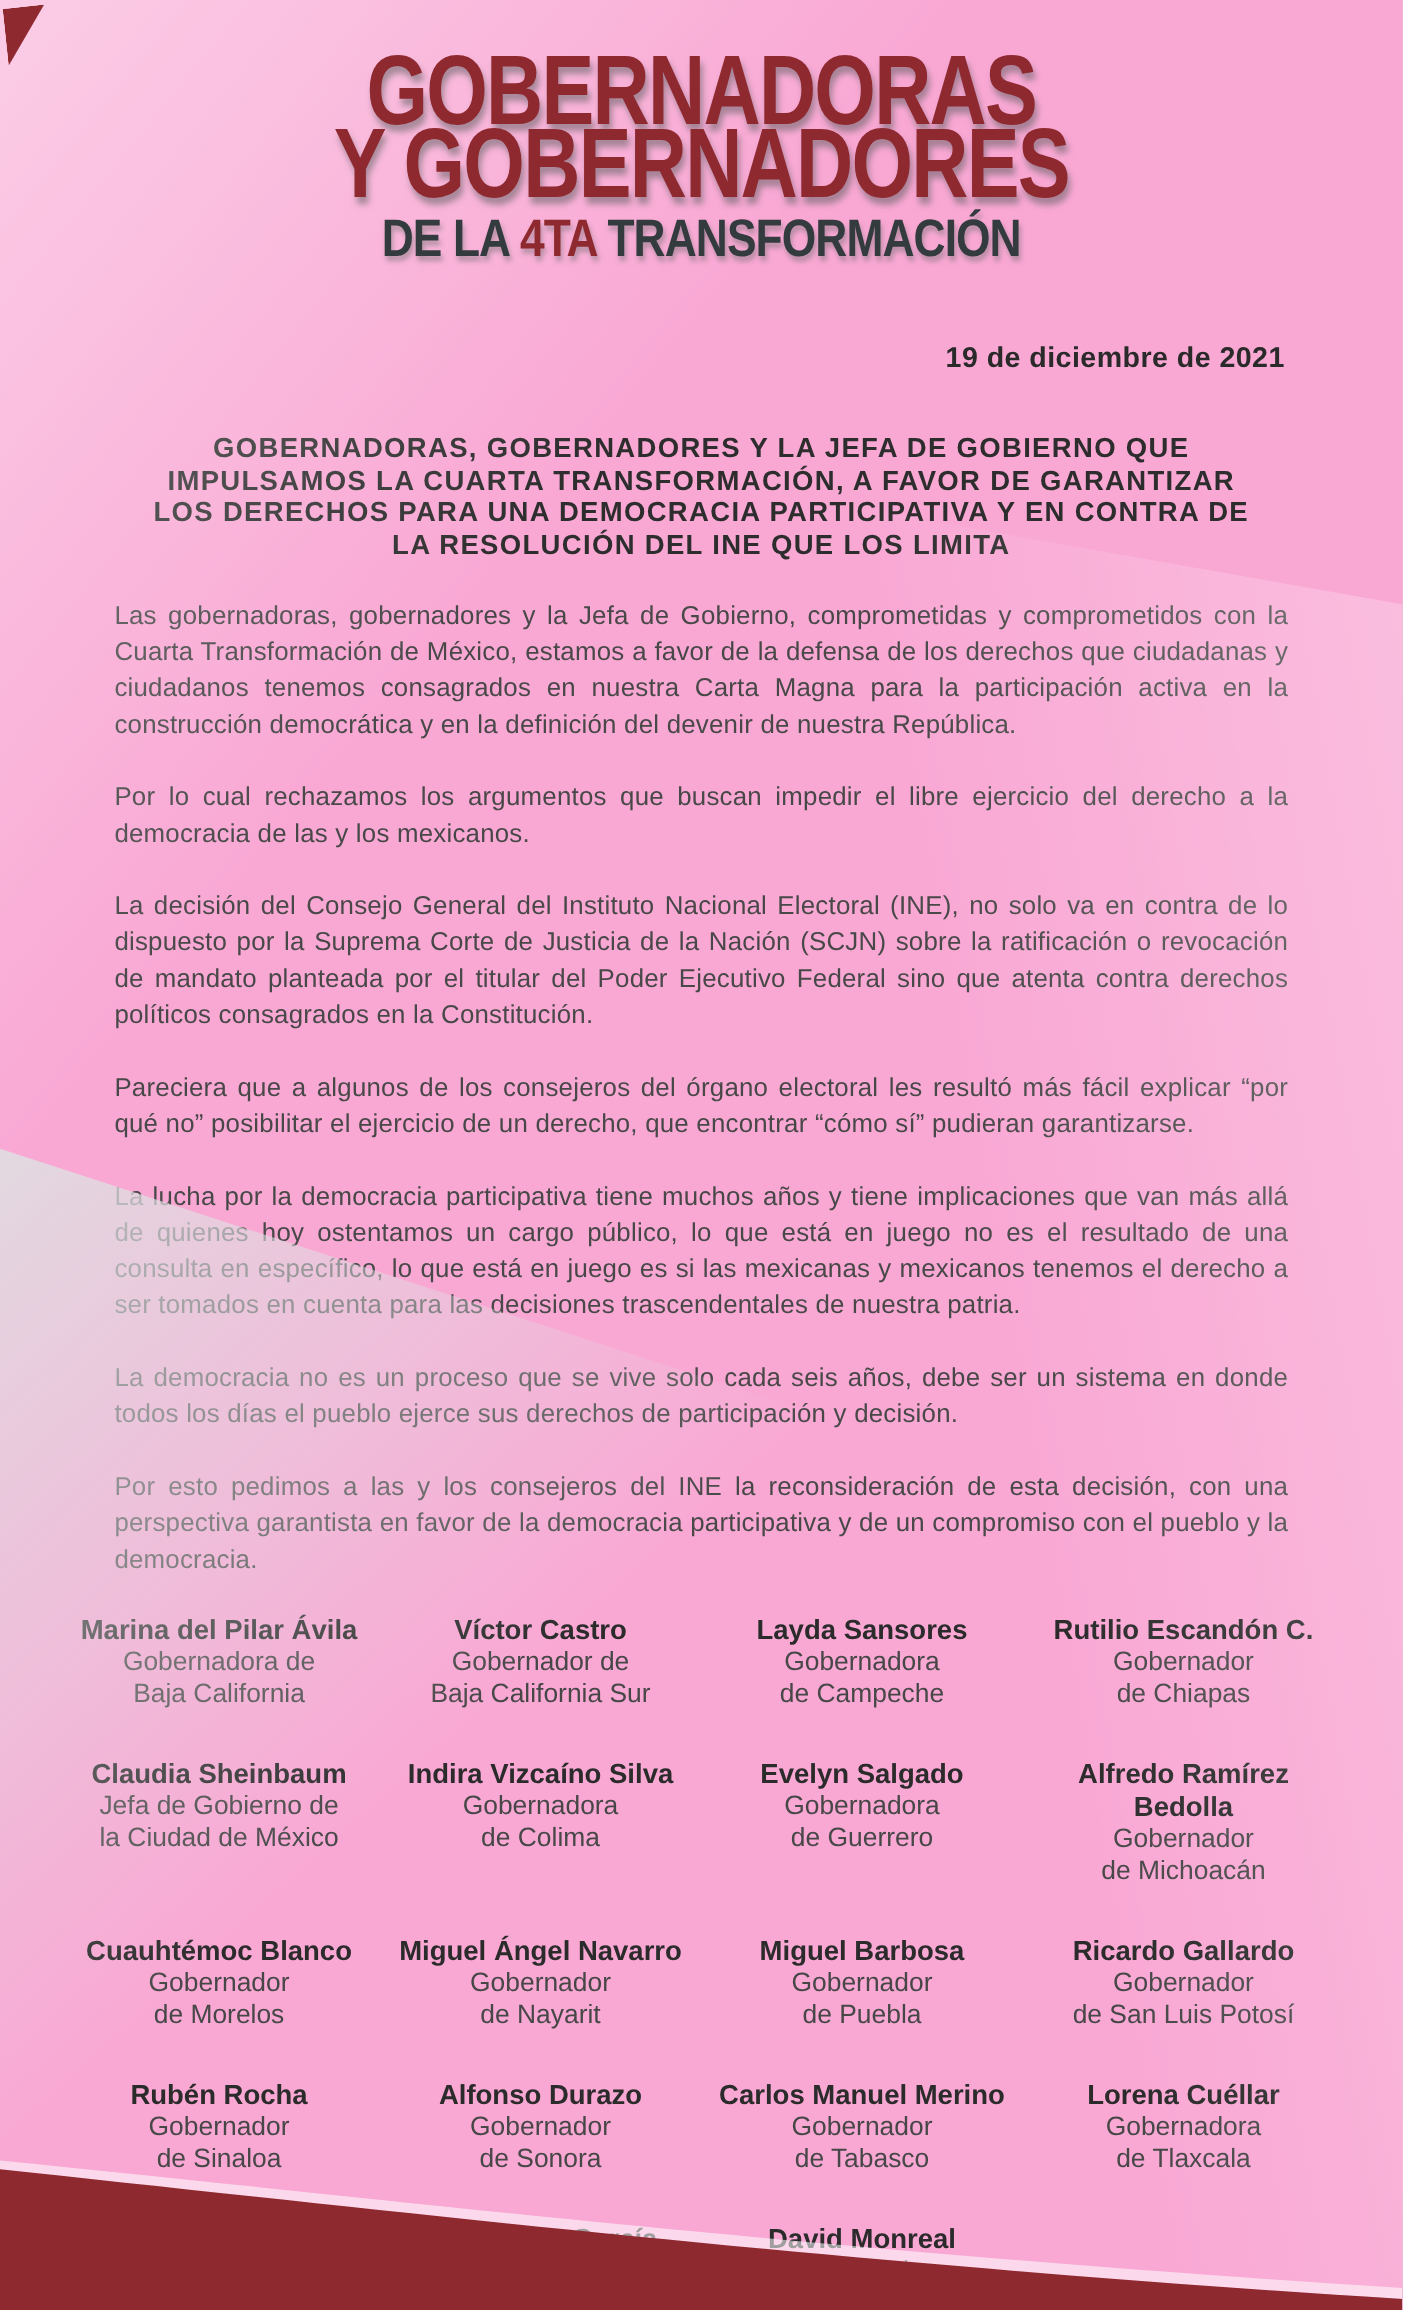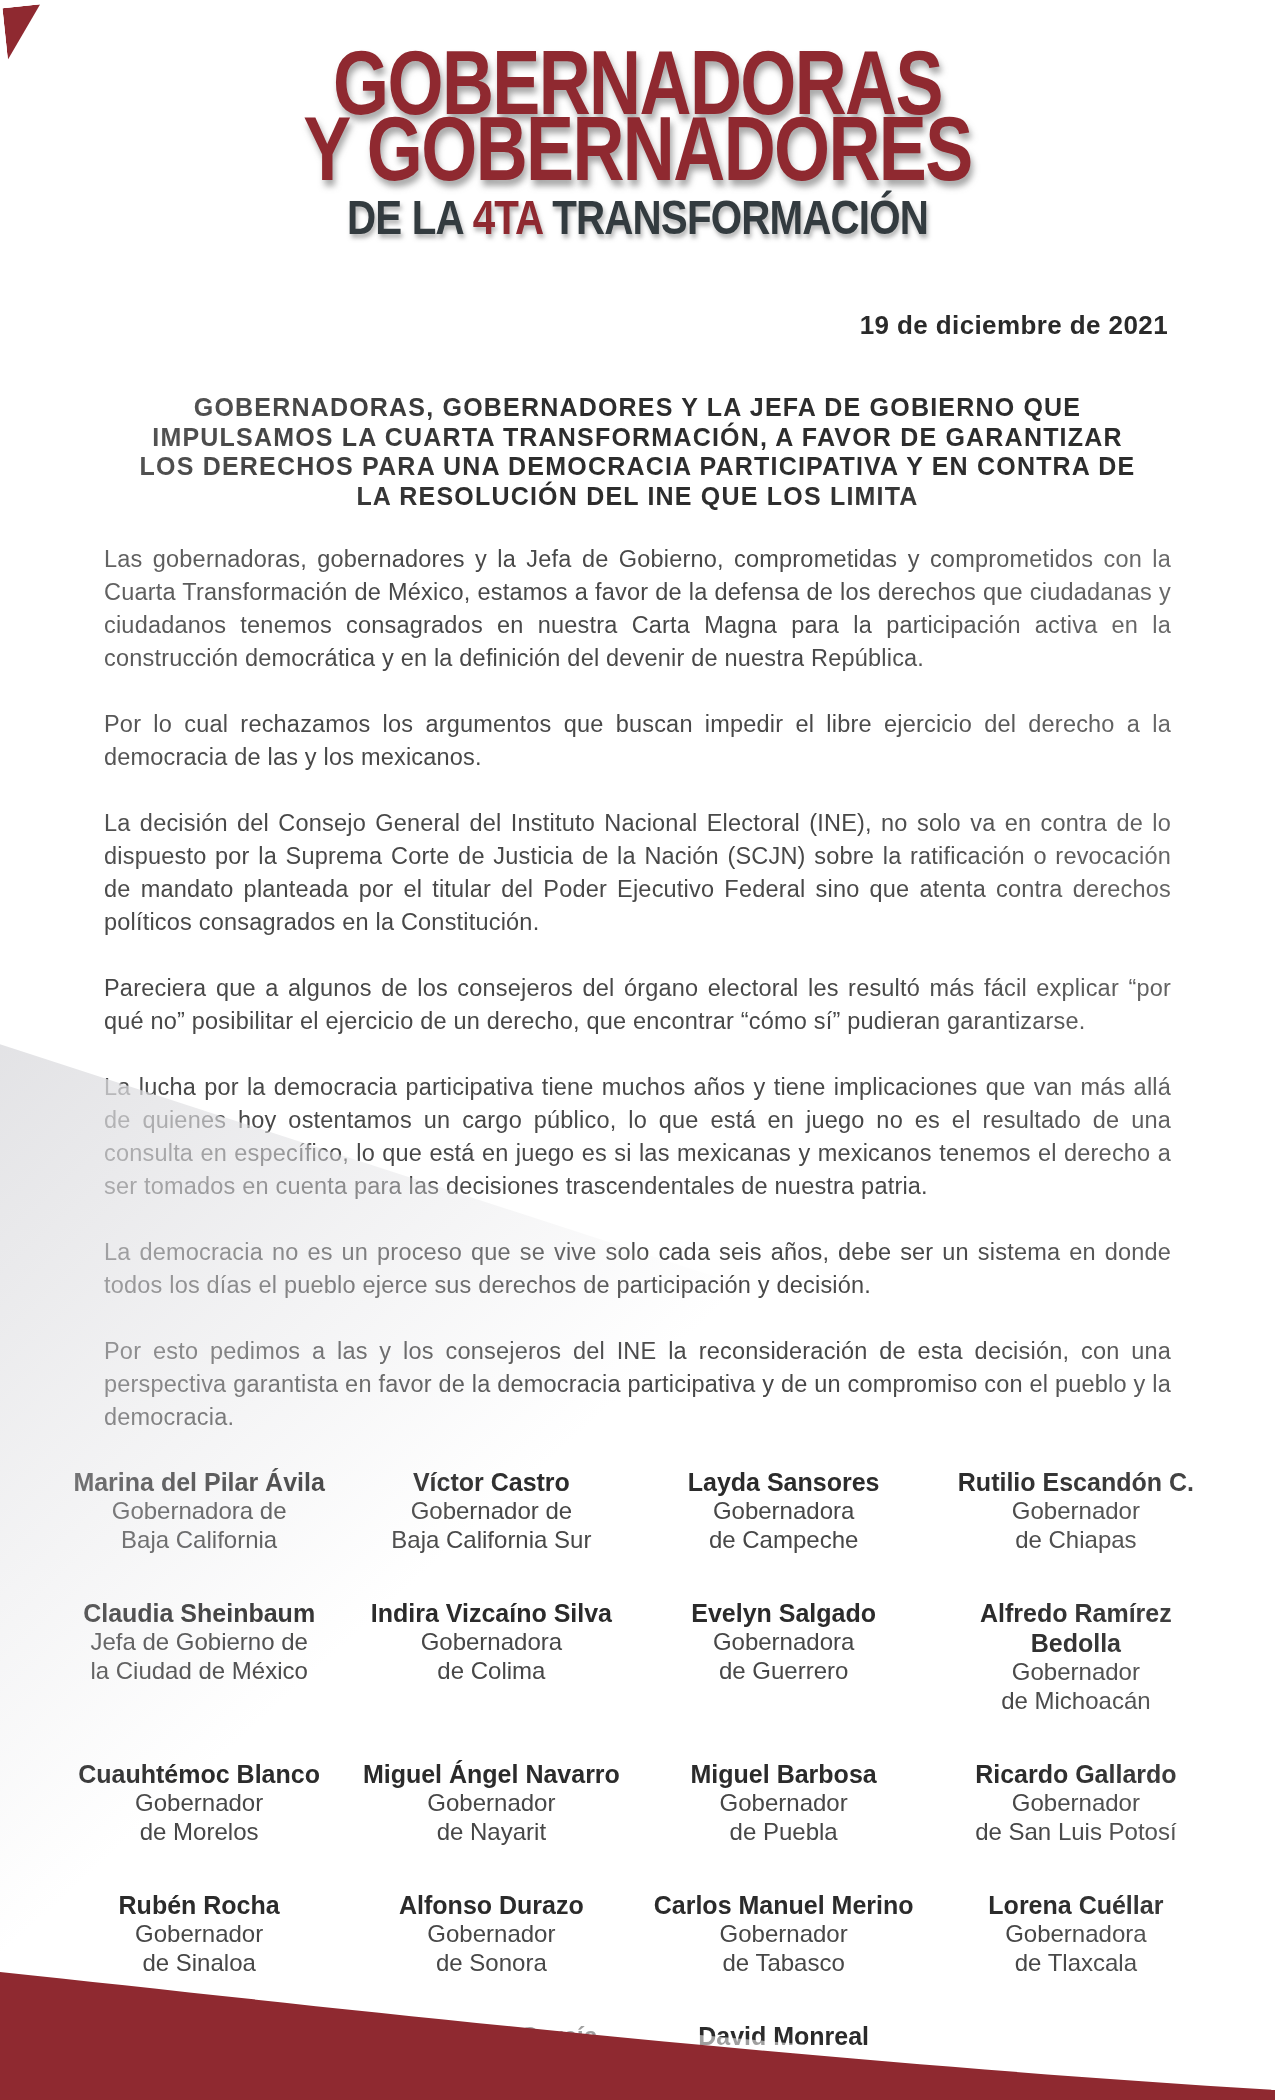--- a/index.html
+++ b/index.html
@@ -1,19 +1,19 @@
 <!DOCTYPE html>
 <html lang="es"><head>
 <meta charset="utf-8">
 <style>
   html,body{margin:0;padding:0;}
   body{font-family:"Liberation Sans","DejaVu Sans",sans-serif;background:#d8d8da;}
   .page{
     position:relative;width:1275px;height:2100px;margin:0 auto;
-    background:#ffffff;overflow:hidden;
+    background:#f9a8d4;overflow:hidden;
   }
   
   .swoosh{position:absolute;pointer-events:none;}
   .swoosh-1{top:-250px;left:-350px;width:1400px;height:1500px;
     background:linear-gradient(115deg,rgba(255,255,255,.65) 0%,rgba(255,255,255,0) 55%);
     transform:rotate(14deg);}
   .swoosh-2{top:500px;right:-400px;width:1500px;height:1600px;
     background:linear-gradient(250deg,rgba(255,255,255,.5) 0%,rgba(255,255,255,0) 50%);
     transform:rotate(10deg);}
   .swoosh-3{top:1200px;left:-200px;width:1200px;height:1000px;

